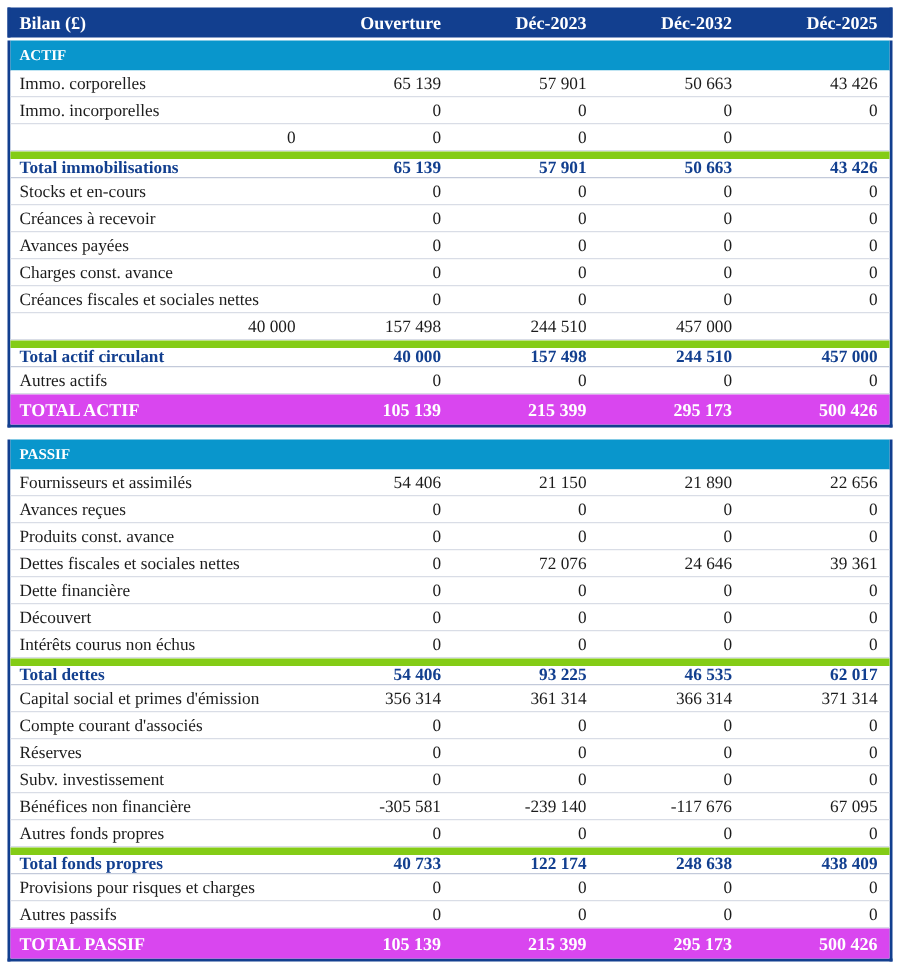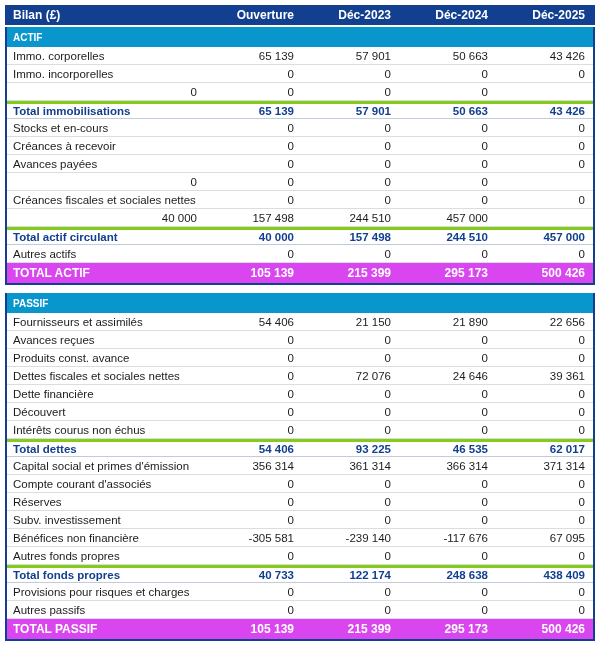--- a/index.html
+++ b/index.html
@@ -3,20 +3,21 @@
 <meta charset="utf-8">
 <style>
   * { box-sizing: border-box; }
   html, body { margin: 0; padding: 0; background: #ffffff; }
   body { font-family: "Liberation Sans", sans-serif; }
   .page {
     width: 600px;
     height: 646px;
     padding: 5px;
     background: #ffffff;
+    font-family: Liberation Serif, serif;
   }
   .container { width: 590px; }
 
   .grid-row {
     display: grid;
     grid-template-columns: minmax(0,1fr) 97px 97px 97px 97px;
     align-items: center;
   }
 
   .main-header {
@@ -53,21 +54,21 @@
   .data-row {
     height: 18px;
     font-size: 11.5px;
     color: #1c1c1c;
     border-bottom: 1px solid #d9dde6;
     background: #ffffff;
   }
   .data-row.subtotal {
     color: #123f8f;
     font-weight: bold;
-    border-top: 3px solid #84cc16;
+    border-top: 5px solid #84cc16;
     border-bottom: 1px solid #c3cada;
   }
   .data-row:last-of-type { border-bottom: 0; }
 
   .total-row {
     background: #d946ef;
     height: 20px;
     color: #ffffff;
     font-weight: bold;
     font-size: 12px;
@@ -76,21 +77,21 @@
 </head>
 <body>
 
 <div class="page">
   <div class="container">
 
     <div class="grid-row main-header">
       <div class="cell label">Bilan (£)</div>
       <div class="cell num">Ouverture</div>
       <div class="cell num">Déc-2023</div>
-      <div class="cell num">Déc-2024</div>
+      <div class="cell num">Déc-2032</div>
       <div class="cell num">Déc-2025</div>
     </div>
 
     <div id="blocks">
         <div class="block">
           <div class="grid-row section-header">
             <div class="cell label">ACTIF</div>
           </div>
           <div class="grid-row data-row">
             <div class="cell label">Immo. corporelles</div>
@@ -134,20 +135,21 @@
             <div class="cell num">0</div>
           </div>
           <div class="grid-row data-row">
             <div class="cell label">Avances payées</div>
             <div class="cell num">0</div>
             <div class="cell num">0</div>
             <div class="cell num">0</div>
             <div class="cell num">0</div>
           </div>
           <div class="grid-row data-row">
+            <div class="cell label">Charges const. avance</div>
             <div class="cell num">0</div>
             <div class="cell num">0</div>
             <div class="cell num">0</div>
             <div class="cell num">0</div>
           </div>
           <div class="grid-row data-row">
             <div class="cell label">Créances fiscales et sociales nettes</div>
             <div class="cell num">0</div>
             <div class="cell num">0</div>
             <div class="cell num">0</div>

